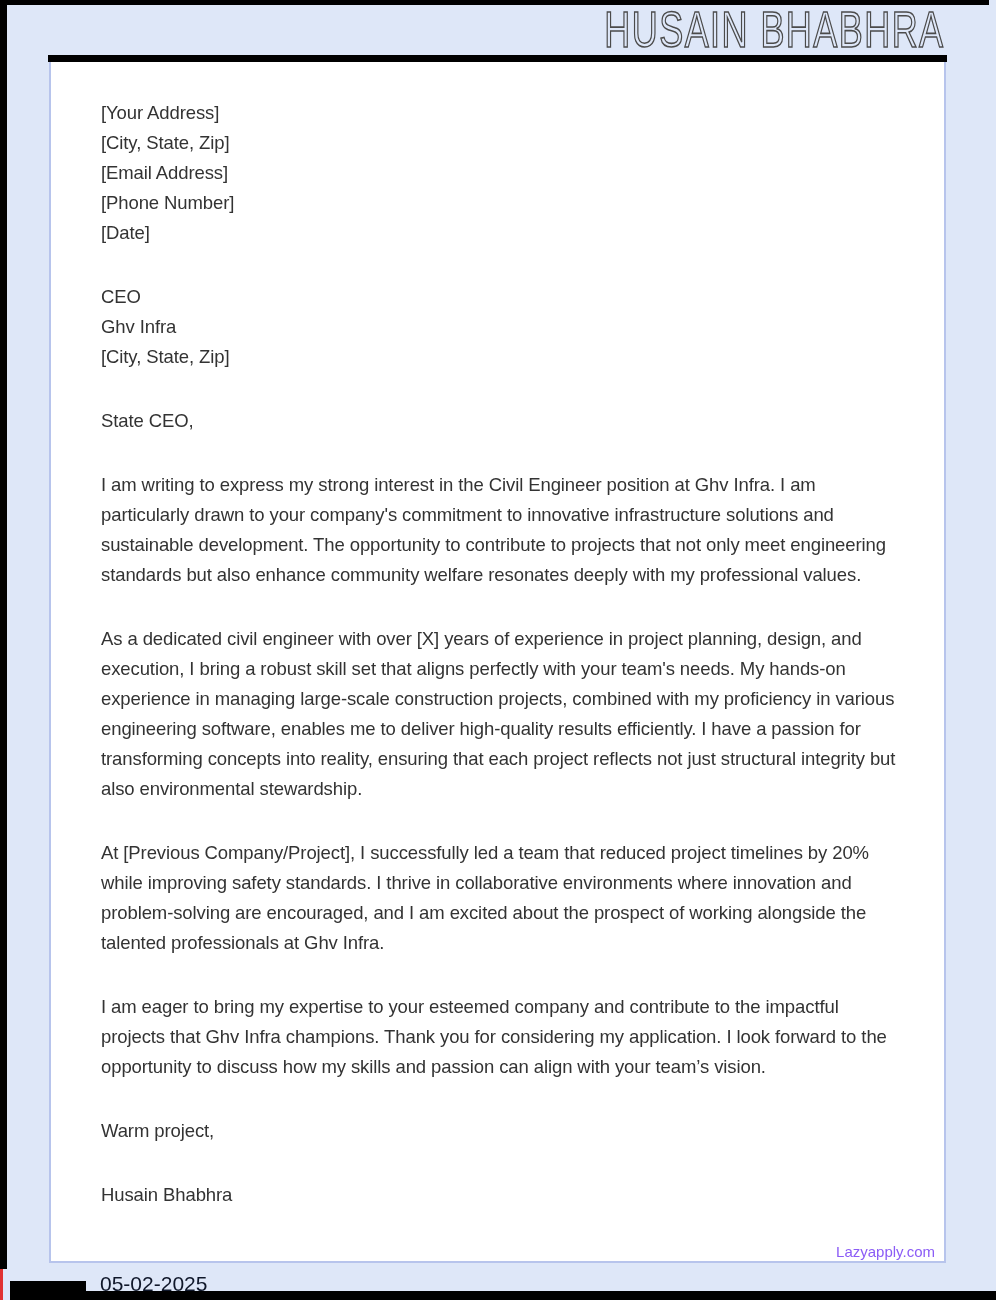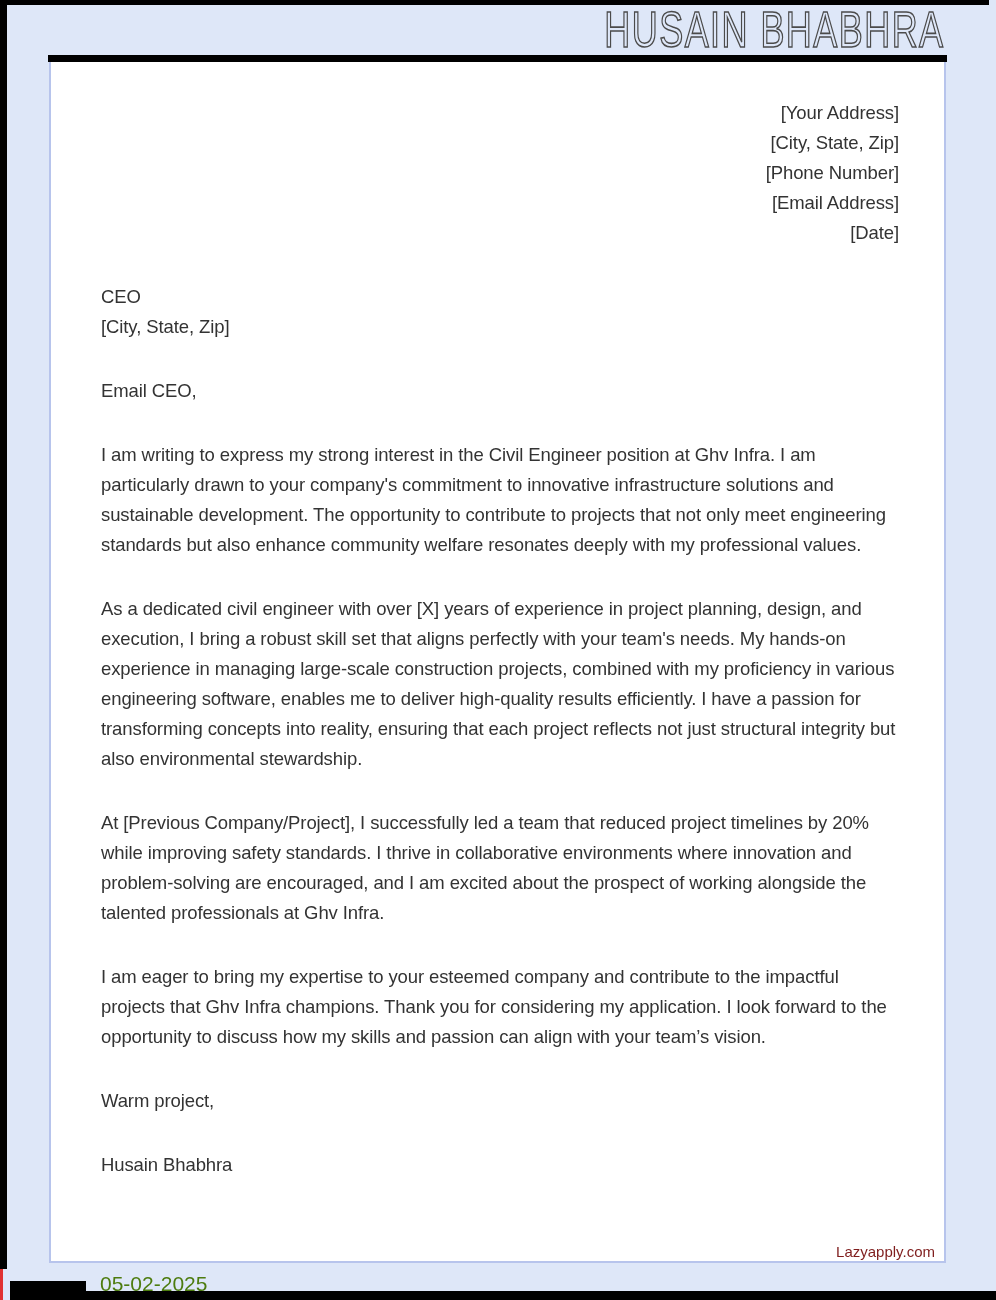--- a/index.html
+++ b/index.html
@@ -49,37 +49,37 @@
     border-top: none;
     padding: 36px 45px 0 50px;
   }
   .page p {
     font-size: 18.5px;
     line-height: 30px;
     color: #333333;
     letter-spacing: -0.1px;
   }
   .block { margin-top: 34px; }
-  .block.first { margin-top: 0; text-align: right; }
+  .block.first { margin-top: 0; }
 
   .watermark {
     position: absolute;
     right: 9px;
     bottom: 1px;
     font-size: 15px;
-    color: #7f1d1d;
+    color: #8b5cf6;
     margin-left: 15px;
   }
   .date-link {
     position: absolute;
     left: 100px;
     top: 1272px;
     z-index: 2;
     font-size: 21px;
-    color: #4d7c0f;
+    color: #0f172a;
     text-decoration: none;
   }
 </style>
 </head>
 <body>
 
 <div class="canvas">
 
   <div class="bar bar-top"></div>
   <div class="bar bar-left"></div>
@@ -89,31 +89,32 @@
 
   <div class="header-name">HUSAIN BHABHRA</div>
 
   <div class="header-rule"></div>
 
   <div class="page">
 
     <div class="block first">
       <p>[Your Address]</p>
       <p>[City, State, Zip]</p>
+      <p>[Email Address]</p>
       <p>[Phone Number]</p>
-      <p>[Email Address]</p>
       <p>[Date]</p>
     </div>
 
     <div class="block">
       <p>CEO</p>
+      <p>Ghv Infra</p>
       <p>[City, State, Zip]</p>
     </div>
 
-    <p class="block">Email CEO,</p>
+    <p class="block">State CEO,</p>
 
     <p class="block">I am writing to express my strong interest in the Civil Engineer position at Ghv Infra. I am particularly drawn to your company's commitment to innovative infrastructure solutions and sustainable development. The opportunity to contribute to projects that not only meet engineering standards but also enhance community welfare resonates deeply with my professional values.</p>
     <p class="block">As a dedicated civil engineer with over [X] years of experience in project planning, design, and execution, I bring a robust skill set that aligns perfectly with your team's needs. My hands-on experience in managing large-scale construction projects, combined with my proficiency in various engineering software, enables me to deliver high-quality results efficiently. I have a passion for transforming concepts into reality, ensuring that each project reflects not just structural integrity but also environmental stewardship.</p>
     <p class="block">At [Previous Company/Project], I successfully led a team that reduced project timelines by 20% while improving safety standards. I thrive in collaborative environments where innovation and problem-solving are encouraged, and I am excited about the prospect of working alongside the talented professionals at Ghv Infra.</p>
     <p class="block">I am eager to bring my expertise to your esteemed company and contribute to the impactful projects that Ghv Infra champions. Thank you for considering my application. I look forward to the opportunity to discuss how my skills and passion can align with your team’s vision.</p>
 
     <p class="block">Warm project,</p>
     <p class="block">Husain Bhabhra</p>
 
     <div class="watermark">Lazyapply.com</div>

